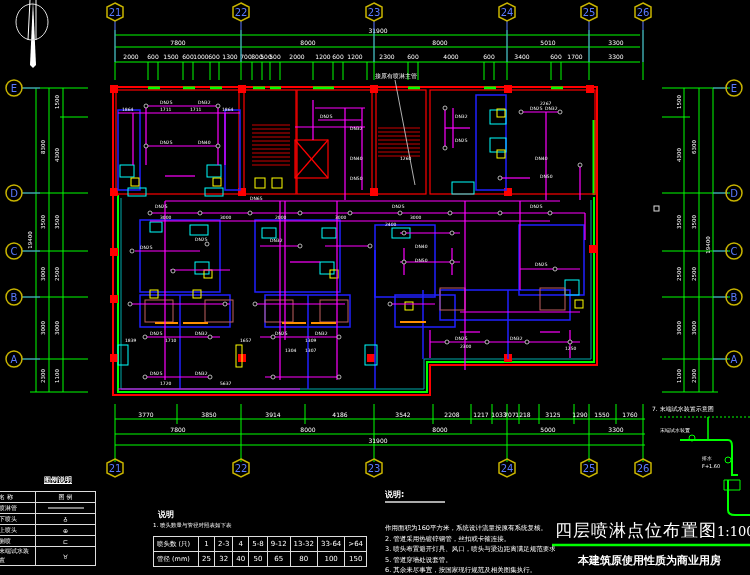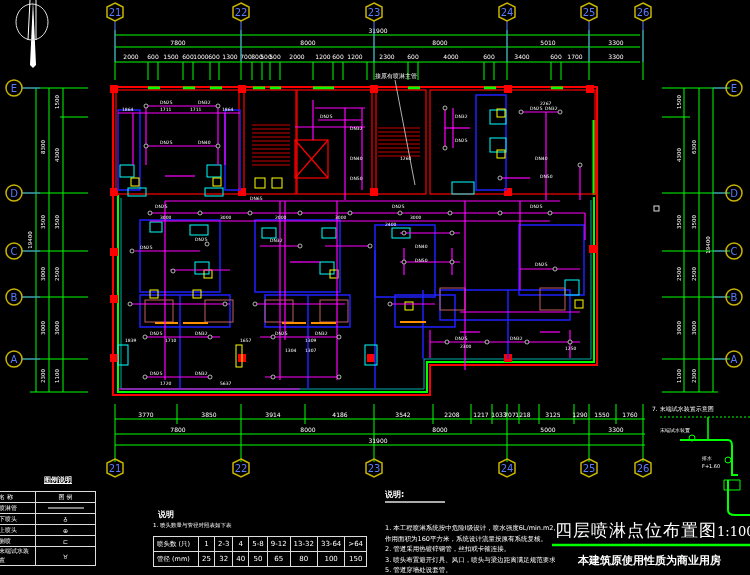--- a/index.html
+++ b/index.html
@@ -710,21 +710,20 @@
       <td>80</td>
       <td>100</td>
       <td>150</td>
     </tr>
   </tbody>
     </table>
 </div>
 
 <div class="notes">
   <div class="h">说明:</div>
-  <div>1. 本工程喷淋系统按中危险I级设计，喷水强度6L/min.m2,</div>
   <div>   作用面积为160平方米，系统设计流量按原有系统复核。</div>
   <div>2. 管道采用热镀锌钢管，丝扣或卡箍连接。</div>
   <div>3. 喷头布置避开灯具、风口，喷头与梁边距离满足规范要求。</div>
   <div>5. 管道穿墙处设套管。</div>
   <div>6. 其余未尽事宜，按国家现行规范及相关图集执行。</div>
 </div>
 
 <div class="title"><span>四层喷淋点位布置图</span><span class="scale">1:100</span></div>
 <div class="subtitle">本建筑原使用性质为商业用房</div>
 

